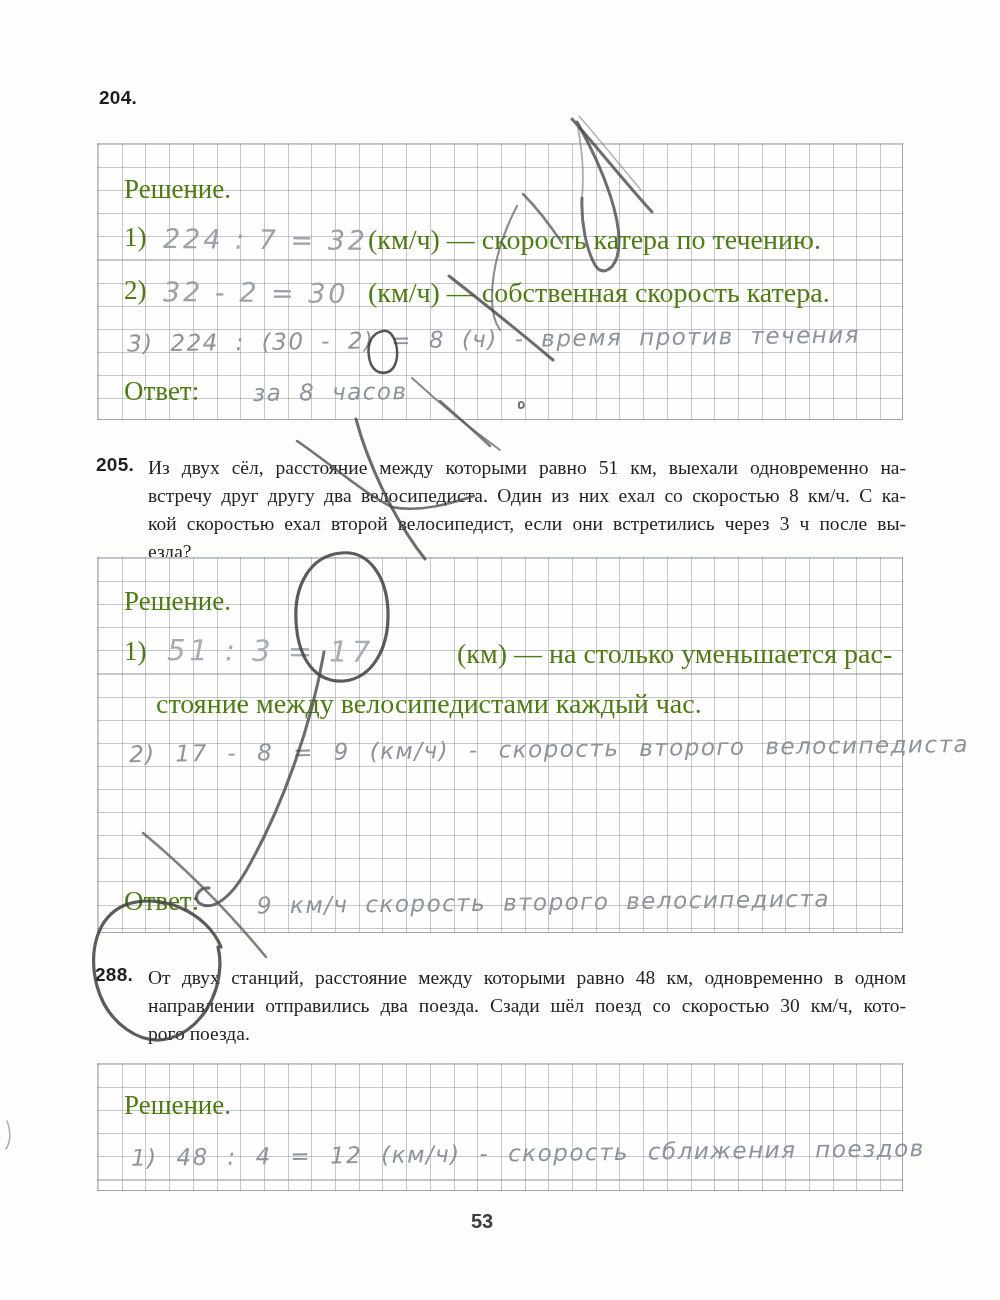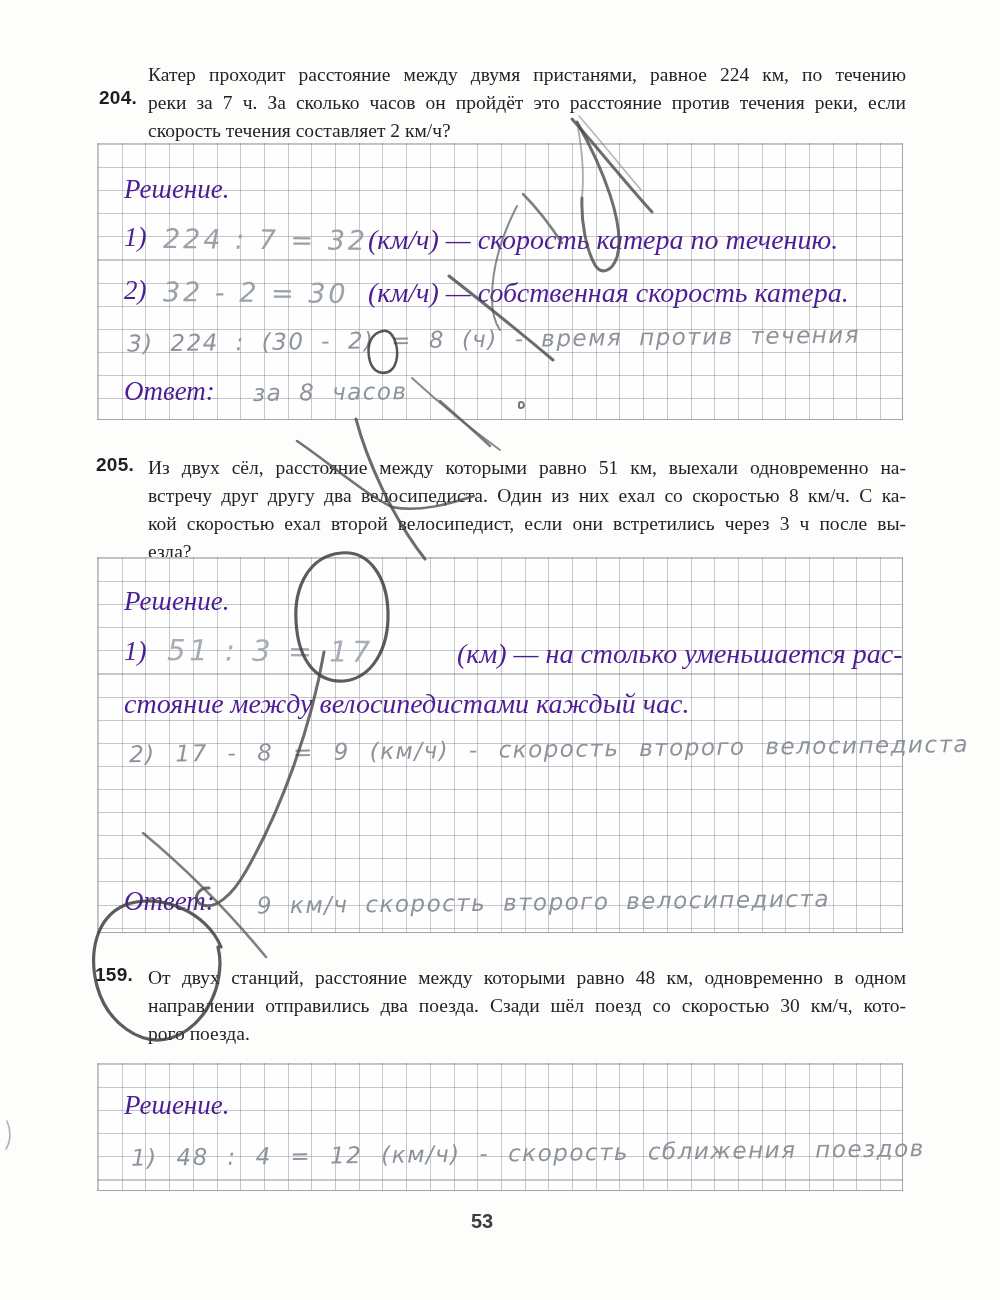--- a/index.html
+++ b/index.html
@@ -27,22 +27,22 @@
     background-image:
       repeating-linear-gradient(to bottom, rgba(128,134,142,.45) 0 1px, transparent 1px 23.1px),
       repeating-linear-gradient(to right,  rgba(128,134,142,.45) 0 1px, transparent 1px 23.7px);
     border:1px solid rgba(128,134,142,.5);
     box-sizing:border-box;
   }
 
   
   .bookit{
     position:absolute;
-    font-family:"Liberation Serif", serif;font-style:italic;
-    color:#4c1d95;white-space:nowrap;
+    font-family:"Liberation Serif", serif;
+    color:#4d7c0f;white-space:nowrap;
   }
   .fs27{font-size:27px;} .fs26{font-size:28px;}
 
   
   .hand{
     position:absolute;white-space:nowrap;
     font-family:"DejaVu Sans", sans-serif;font-style:italic;
     color:#8d939b;letter-spacing:1.5px;
   }
   .hand.big{font-size:27px;color:#9aa1a8;letter-spacing:3px;}
@@ -57,25 +57,20 @@
     font-size:20px;color:#3d3d3d;
   }
   .scribbles{position:absolute;left:0;top:0;pointer-events:none;}
 </style>
 </head>
 <body>
 
 <div class="page">
 
   <div class="prob-num" style="left:99px;top:61px;margin-top:26px;">204.</div>
-  <div class="statement" style="top:61px;">
-    <div class="jline">Катер проходит расстояние между двумя пристанями, равное 224 км, по течению</div>
-    <div class="jline">реки за 7 ч. За сколько часов он пройдёт это расстояние против течения реки, если</div>
-    <div class="pline">скорость течения составляет 2 км/ч?</div>
-  </div>
 
   <div class="grid" style="top:143px;height:277px;"></div>
 
   <div class="bookit fs27" style="left:124px;top:174px;">Решение.</div>
 
   <div class="bookit fs27" style="left:124px;top:222px;">1)</div>
   <div class="hand big tilt2" style="left:163px;top:224px;">224 : 7 = 32</div>
   <div class="bookit fs26" style="left:368px;top:224px;">(км/ч) — скорость катера по течению.</div>
 
   <div class="bookit fs27" style="left:124px;top:275px;">2)</div>
@@ -95,28 +90,28 @@
     <div class="pline">езда?</div>
   </div>
 
   <div class="grid" style="top:557px;height:376px;"></div>
 
   <div class="bookit fs27" style="left:124px;top:586px;">Решение.</div>
 
   <div class="bookit fs27" style="left:124px;top:636px;">1)</div>
   <div class="hand huge tilt2" style="left:167px;top:634px;">51 : 3 = 17</div>
   <div class="bookit fs26" style="left:425px;top:638px;margin-left:32px;">(км) — на столько уменьшается рас-</div>
-  <div class="bookit fs26" style="left:124px;top:688px;">стояние между велосипедистами каждый час.</div>
+  <div class="bookit fs26" style="left:124px;top:688px;padding-left:32px;">стояние между велосипедистами каждый час.</div>
 
   <div class="hand small tilt1" style="left:129px;top:736px;word-spacing:11px;">2) 17 - 8 = 9  (км/ч) - скорость второго велосипедиста</div>
 
   <div class="bookit fs27" style="left:124px;top:886px;">Ответ:</div>
   <div class="hand small tilt1" style="left:257px;top:889px;">9 км/ч  скорость второго велосипедиста</div>
 
-  <div class="prob-num" style="left:95px;top:964px;">159.</div>
+  <div class="prob-num" style="left:95px;top:964px;">288.</div>
   <div class="statement" style="top:964px;">
     <div class="jline">От двух станций, расстояние между которыми равно 48 км, одновременно в одном</div>
     <div class="jline">направлении отправились два поезда. Сзади шёл поезд со скоростью 30 км/ч, кото-</div>
     <div class="pline">рого поезда.</div>
   </div>
 
   <div class="grid" style="top:1063px;height:128px;"></div>
 
   <div class="bookit fs27" style="left:124px;top:1090px;">Решение.</div>
   <div class="hand small tilt1" style="left:131px;top:1140px;word-spacing:10px;">1) 48 : 4 = 12 (км/ч) - скорость сближения поездов</div>

